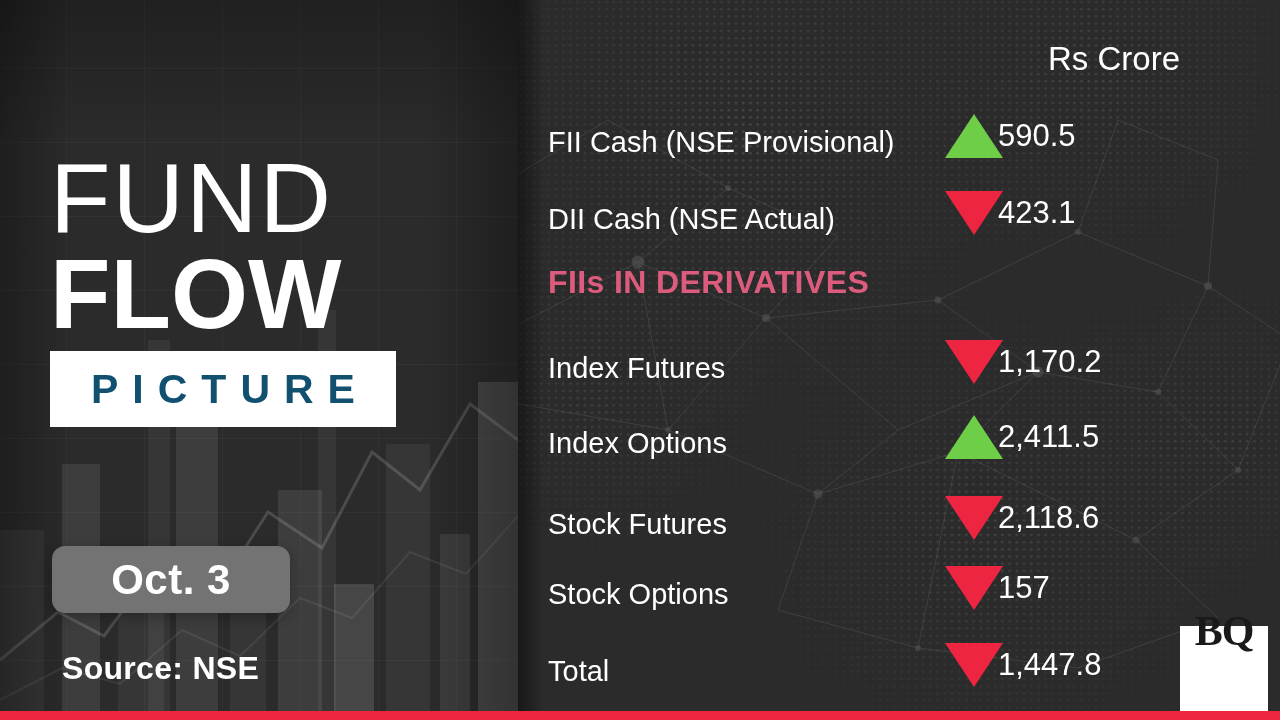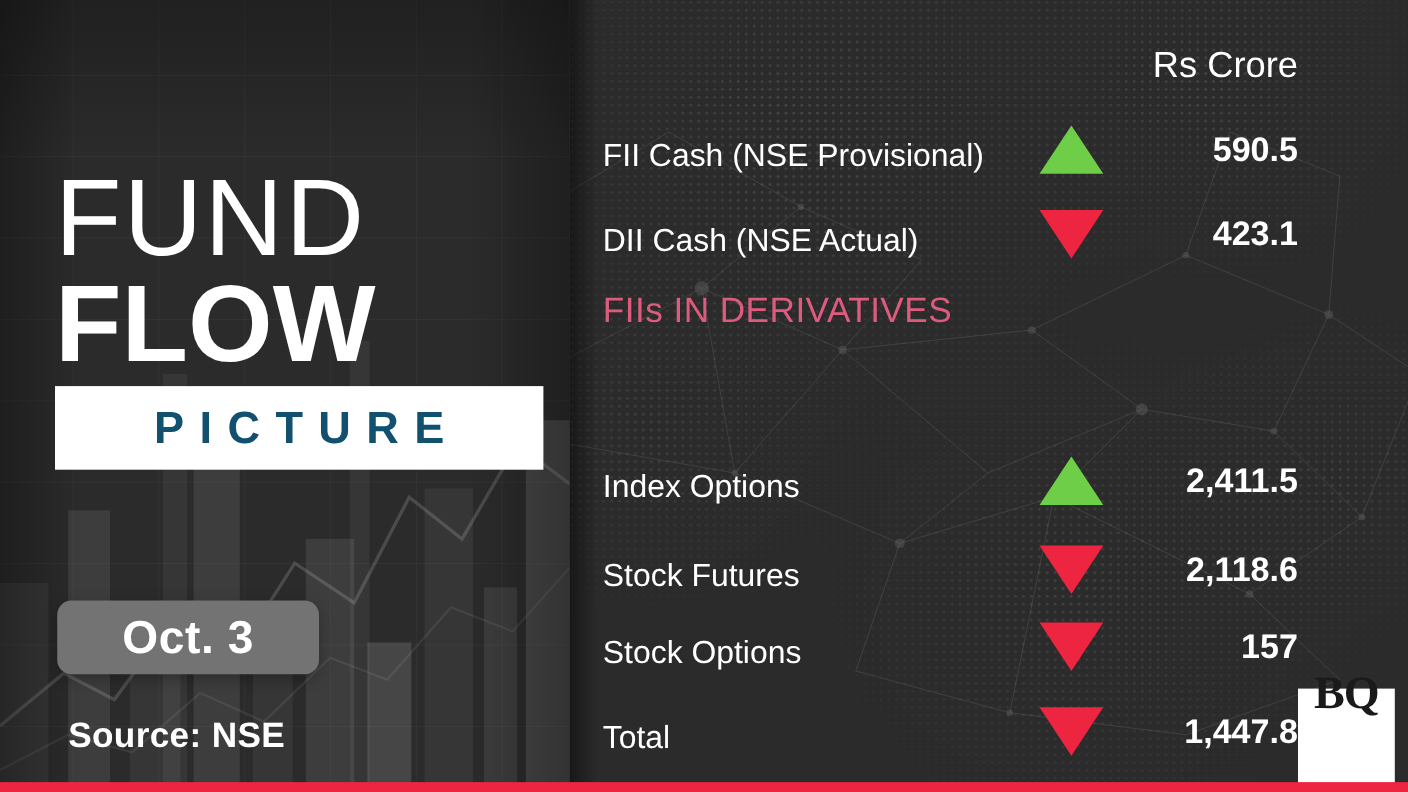--- a/index.html
+++ b/index.html
@@ -74,21 +74,21 @@
     line-height: 0.98;
     font-weight: 700;
     color: #ffffff;
     letter-spacing: 0px;
     white-space: nowrap;
     margin-top: 2px;
   }
   #picture-box {
     margin-top: 9px;
     background: #ffffff;
-    width: 444px;
+    width: 346px;
     height: 76px;
     display: flex;
     align-items: center;
     justify-content: center;
   }
   #word-picture {
     color: #11506f;
     font-size: 41px;
     font-weight: 700;
     letter-spacing: 14px;
@@ -180,24 +180,23 @@
     width: 0; height: 0;
     border-left: 29px solid transparent;
     border-right: 29px solid transparent;
   }
   .tri.up { border-bottom: 44px solid #6ece47; }
   .tri.down { border-top: 44px solid #ee2540; }
   .row-value {
     position: absolute;
     left: 480px;
     width: 182px;
-    text-align: right;
     color: #ffffff;
     font-size: 31px;
-    font-weight: 700;
+    font-weight: 400;
     white-space: nowrap;
   }
 
   .section-head {
     position: absolute;
     left: 30px;
     color: #dd5c7d;
     font-size: 32px;
     font-weight: 400;
     letter-spacing: 0.4px;
@@ -382,22 +381,29 @@
     </div>
 
     <div class="row" style="top:190px;">
       <div class="row-label">DII Cash (NSE Actual)</div>
       <div class="row-arrow">
           <div class="tri down"></div>
         </div>
       <div class="row-value">423.1</div>
     </div>
 
-    <div class="section-head" style="top:264px;">FIIs IN DERIVATIVES</div>
-
+    <div class="section-head" style="top:264px;font-weight:bold;">FIIs IN DERIVATIVES</div>
+
+    <div class="row" style="top:339px;">
+      <div class="row-label">Index Futures</div>
+      <div class="row-arrow">
+          <div class="tri down"></div>
+        </div>
+      <div class="row-value">1,170.2</div>
+    </div>
 
     <div class="row" style="top:414px;">
       <div class="row-label">Index Options</div>
       <div class="row-arrow">
           <div class="tri up"></div>
         </div>
       <div class="row-value">2,411.5</div>
     </div>
 
     <div class="row" style="top:495px;">

